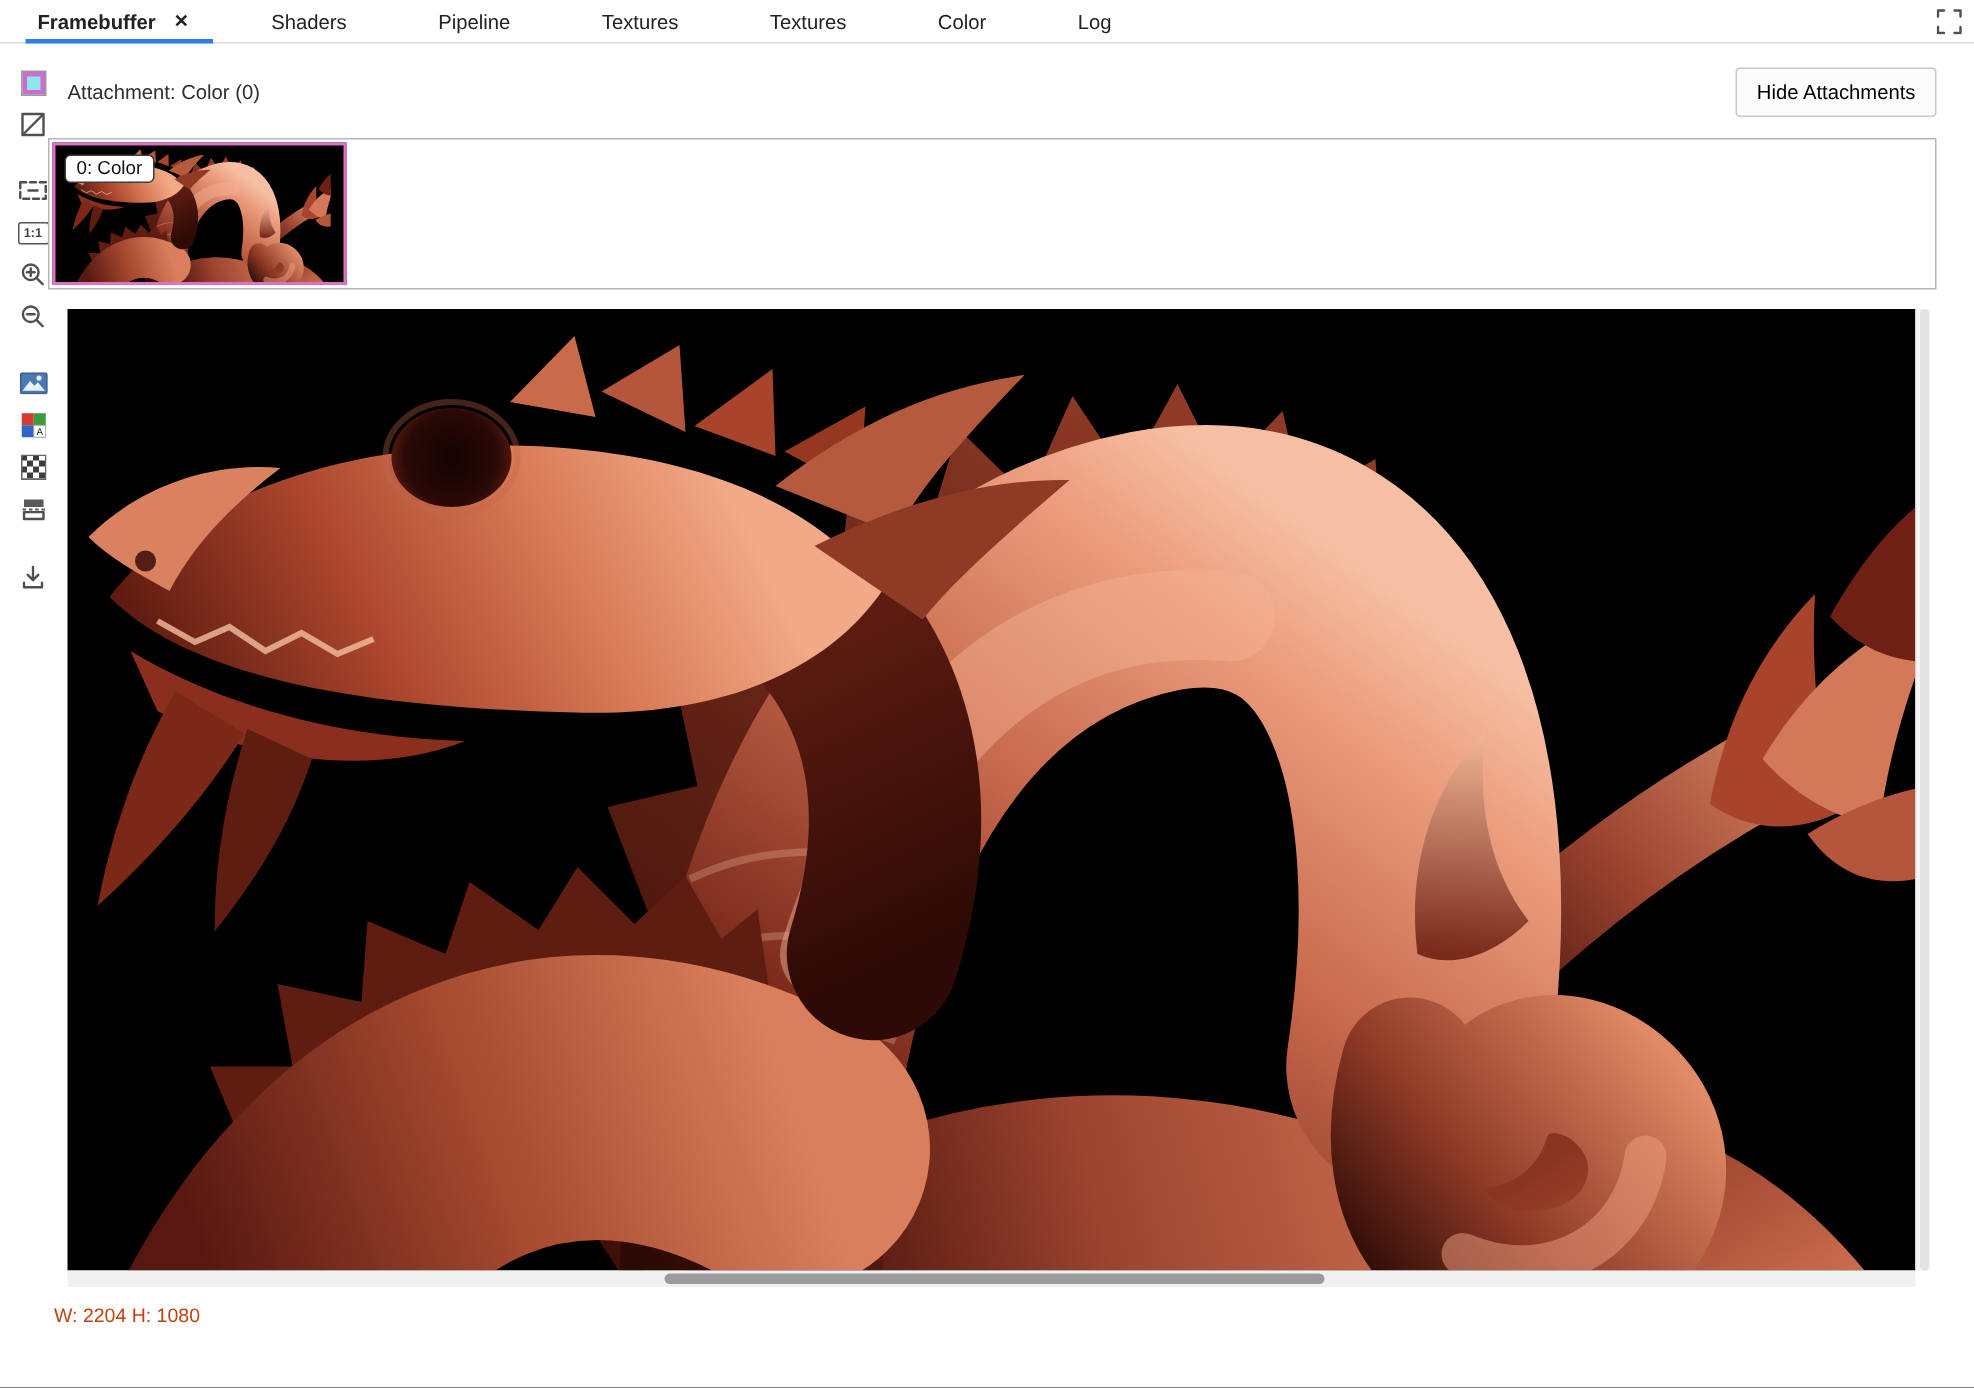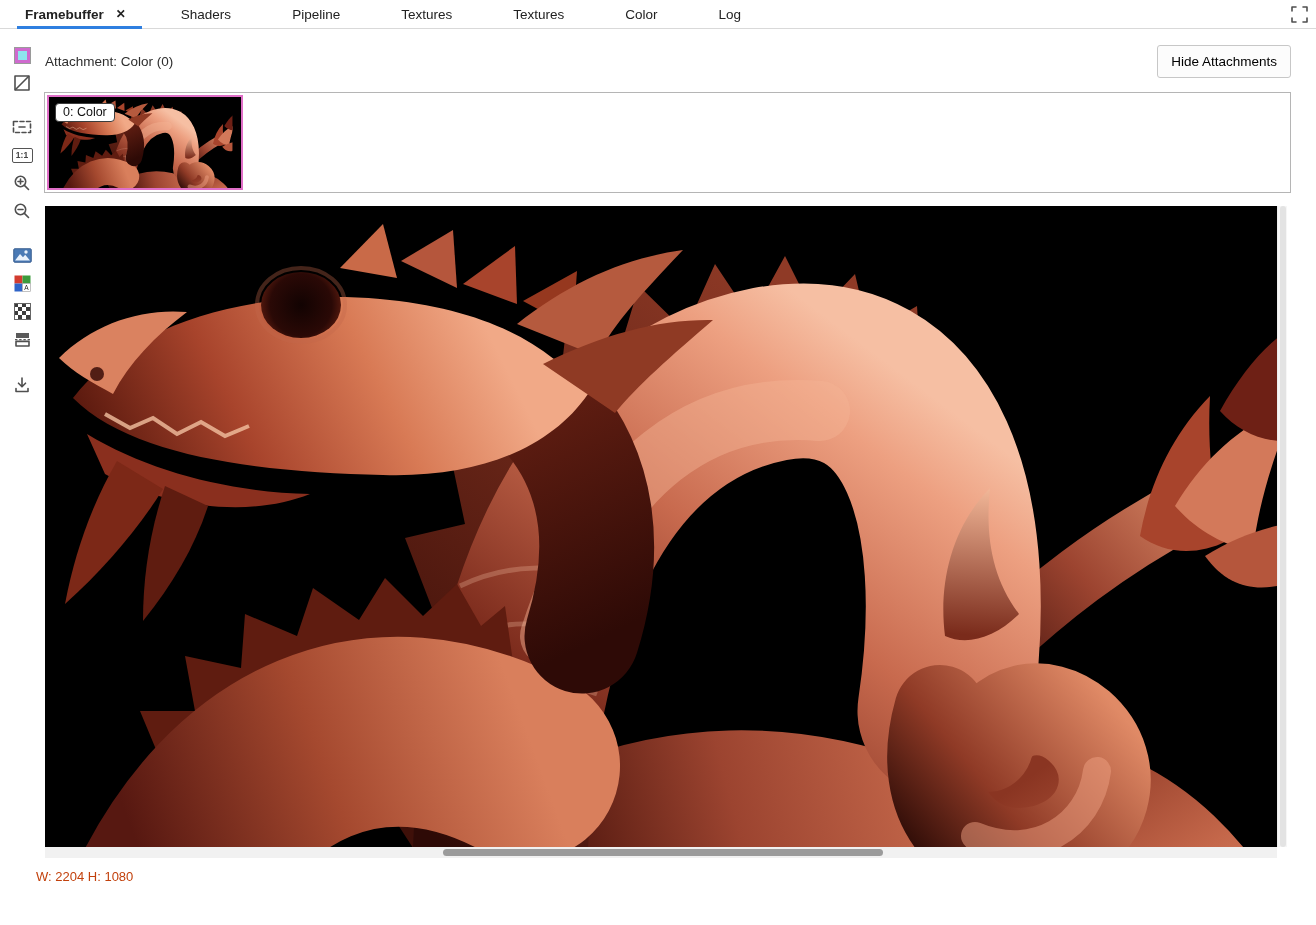--- a/index.html
+++ b/index.html
@@ -52,21 +52,21 @@
   .content { position:absolute; left:32px; top:30px; width:1272px; }
   .attach-header { height:62px; display:flex; align-items:center; justify-content:space-between; padding:0 13px 0 13px; }
   .attach-label { font-size:13.5px; color:#2e2e2e; }
   .hide-btn {
     border:1px solid #c7c7c7; background:#fcfcfc; border-radius:3px;
     padding:8px 13px; font-size:13.5px; color:#000000; cursor:pointer;
   }
 
   
   .attach-strip {
-    margin:0 13px 0 12px; border:1px solid #b5b5b5; background:#fff;
+    margin:0 13px 0 0; border:1px solid #b5b5b5; background:#fff;
     height:101px; display:flex; gap:3px; padding:2px; align-items:flex-start;
   }
   .thumb { position:relative; height:95px; width:196px; cursor:pointer; }
   .thumb.selected { border:2px solid #e06fc8; background:#000; }
   .thumb.plain    { border:1px solid #1a1a1a; background:#fff; }
   .thumb svg { width:100%; height:100%; display:block; }
   .thumb.plain svg { filter:brightness(0); }
   .thumb-chip {
     position:absolute; top:6px; left:6px; z-index:2;
     background:#fff; border:1px solid #3c3c3c; border-radius:4px;

